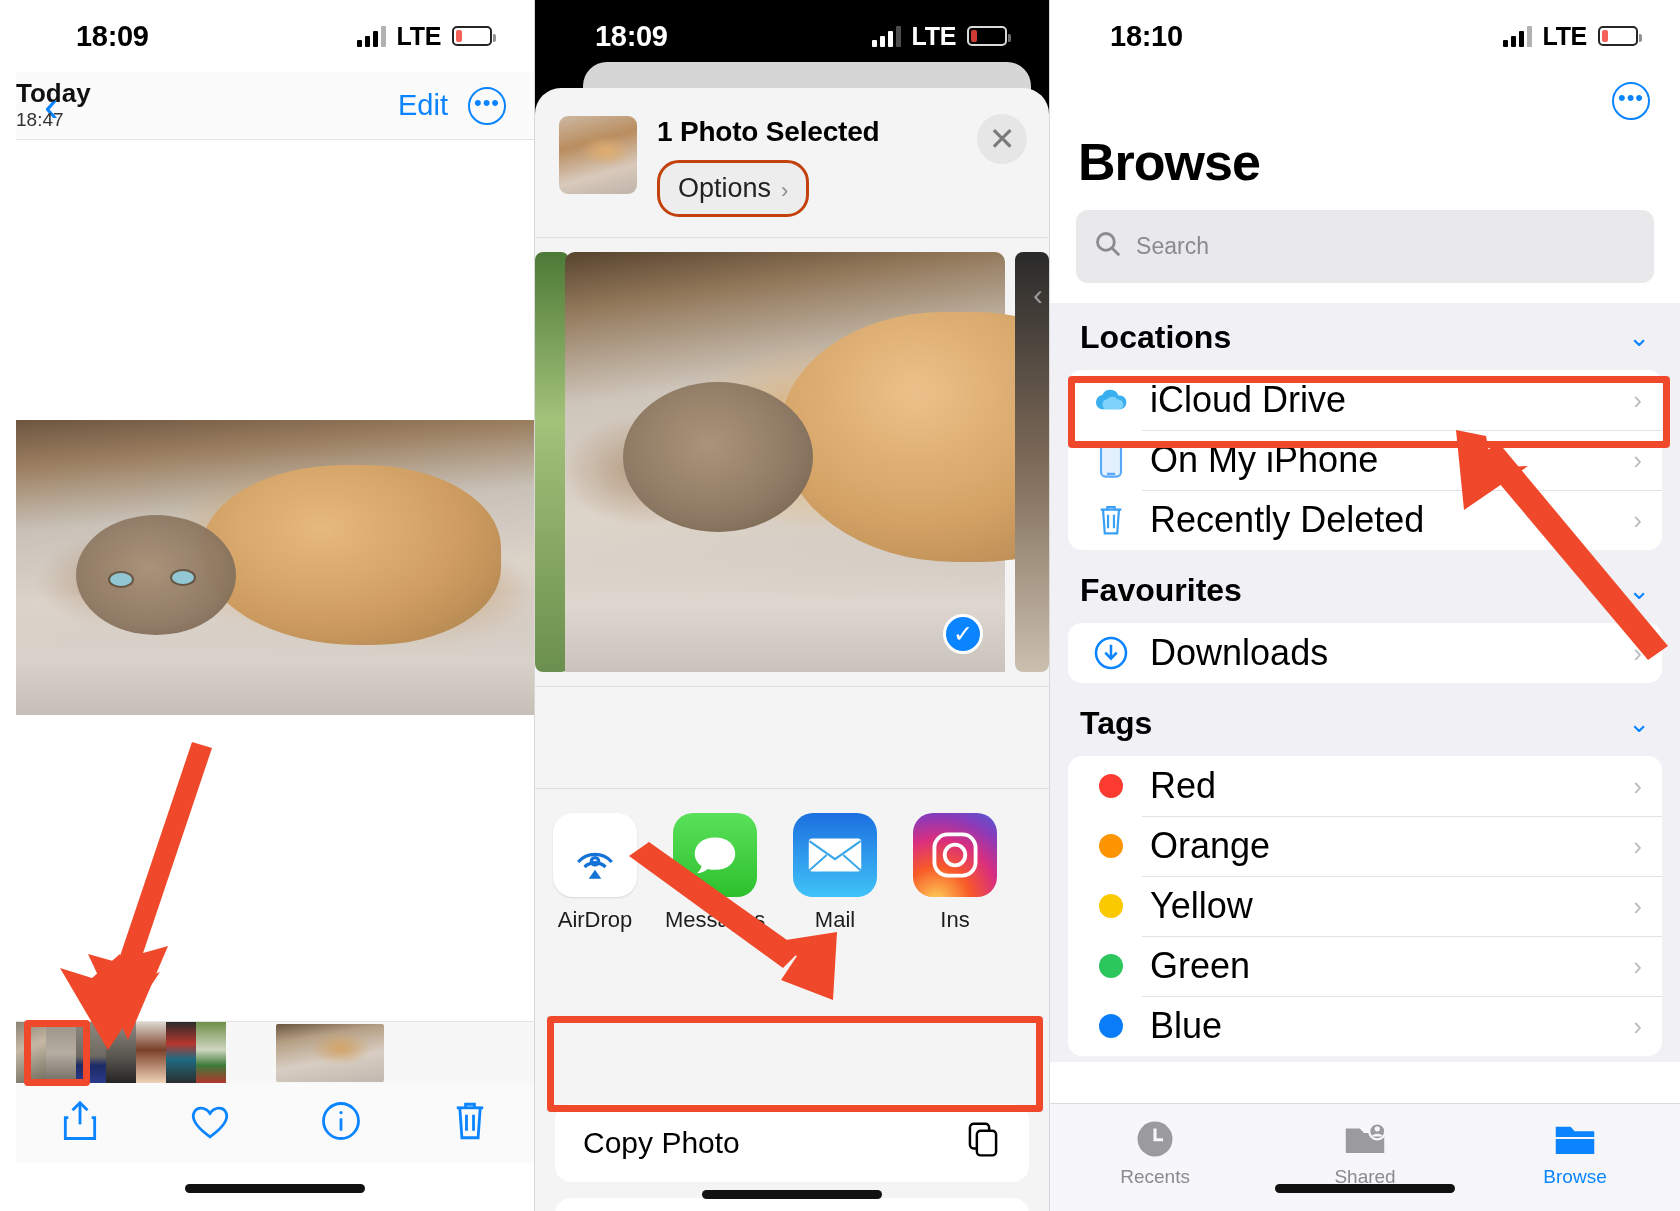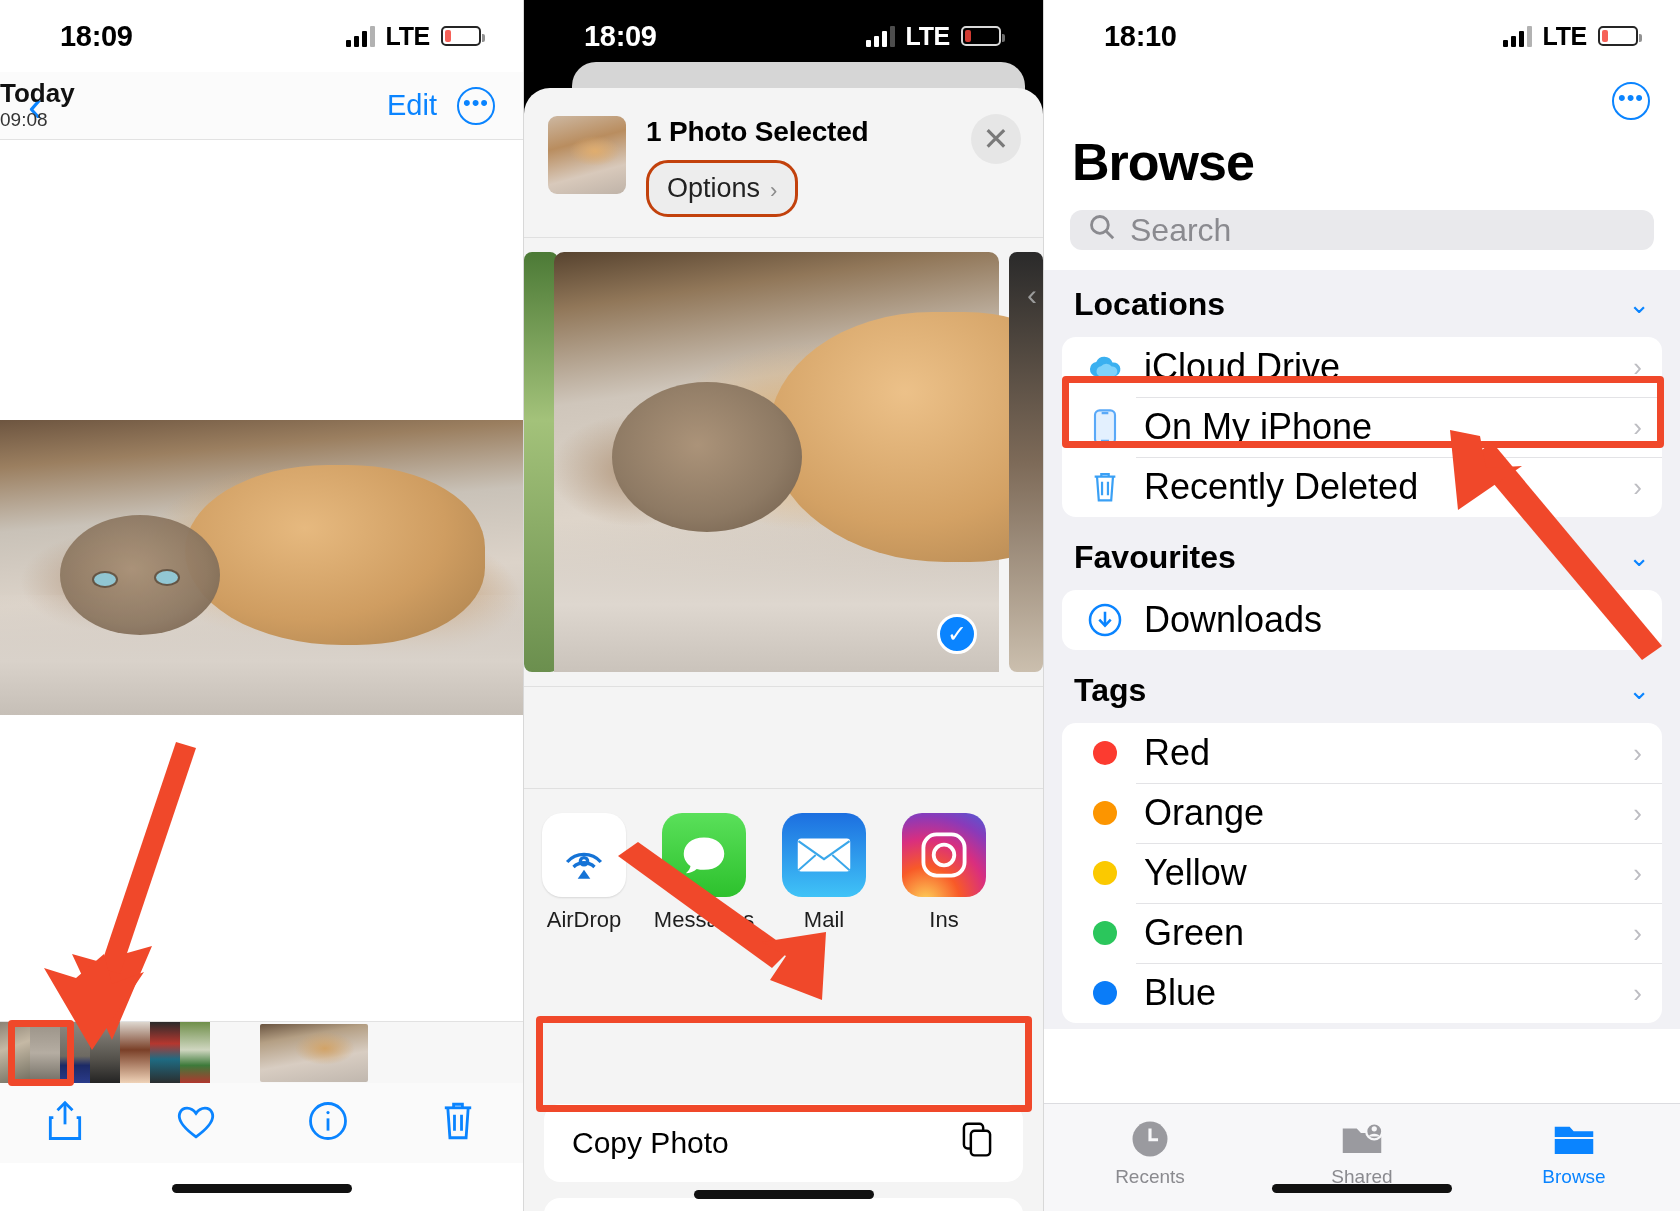--- a/index.html
+++ b/index.html
@@ -2,21 +2,21 @@
 <html><head>
 <meta charset="utf-8">
 <style>
   * { box-sizing: border-box; margin: 0; padding: 0; }
   html, body {
     width: 1680px; height: 1211px;
     background: #ffffff;
     font-family: "Liberation Sans", sans-serif;
     overflow: hidden;
   }
-  .stage { position: relative; width: 1680px; height: 1211px; display: flex; }
+  .stage { position: relative; width: 1680px; height: 1211px; display: flex; padding-left: 16px; }
 
   
   .panel { position: relative; height: 1211px; overflow: hidden; background: #fff; }
   .p1 { width: 524px; border-right: 1px solid #d8d8d8; }
   .p2 { width: 520px; background: #000; border-right: 1px solid #d8d8d8;}
   .p3 { width: 636px; }
 
   
   .statusbar {
     height: 72px; display: flex; align-items: center;
@@ -178,22 +178,22 @@
     height:78px; display:flex; align-items:center; justify-content:space-between;
     padding: 0 28px; font-size:30px; color:#000;
   }
   .r-copy { top:1016px; }
   .r-shared { top:1110px; }
 
   
   .p3-body { position:absolute; left:0; right:0; top:72px; bottom:0; background:#fff; }
   .p3-topbar { height:58px; display:flex; align-items:center; justify-content:flex-end; padding-right:30px; }
   .p3-title { font-size:52px; font-weight:bold; padding: 2px 0 18px 28px; letter-spacing:-1px; }
-  .searchbar { margin:0 26px 20px; height:40px; background:#e9e9ec; border-radius:12px;
-               display:flex; align-items:center; gap:14px; padding:0 18px; color:#8a8a8f; font-size:32px;}
+  .searchbar { margin:0 26px 20px; height:73px; background:#e9e9ec; border-radius:12px;
+               display:flex; align-items:center; gap:14px; padding:0 18px; color:#8a8a8f; font-size:23px;}
   .sec-head { display:flex; align-items:center; justify-content:space-between;
               padding: 16px 30px 14px; background:#f1f1f5;}
   .sec-head .tt { font-size:32px; font-weight:bold; color:#000; }
   .sec-head .cv { color:#0a84ff; font-size:26px; }
   .card { margin: 0 18px; background:#fff; border-radius:14px; overflow:hidden;}
   .grp { background:#f1f1f5; padding-bottom:6px; }
   .row { display:flex; align-items:center; height:60px; padding: 0 20px; position:relative;}
   .row + .row::before { content:""; position:absolute; left:74px; right:0; top:0; height:1px; background:#e3e3e6;}
   .row .ic { width:46px; display:flex; align-items:center; justify-content:center; flex:0 0 auto;}
   .row .lb { font-size:36px; color:#000; margin-left:16px; flex:1; }
@@ -230,21 +230,21 @@
         <span class="batt">
             <span class="fill"></span>
           </span>
       </span>
     </div>
 
     <div class="p1-nav">
       <span class="chev-back">‹</span>
       <div class="p1-title">
         <div class="t">Today</div>
-        <div class="s">09:08</div>
+        <div class="s">18:47</div>
       </div>
       <div class="p1-right">
         <span class="edit-btn">Edit</span>
         <span class="more-circle">•••</span>
       </div>
     </div>
 
     <div class="p1-photo">
       <div class="blanket"></div>
       <div class="body"></div>

